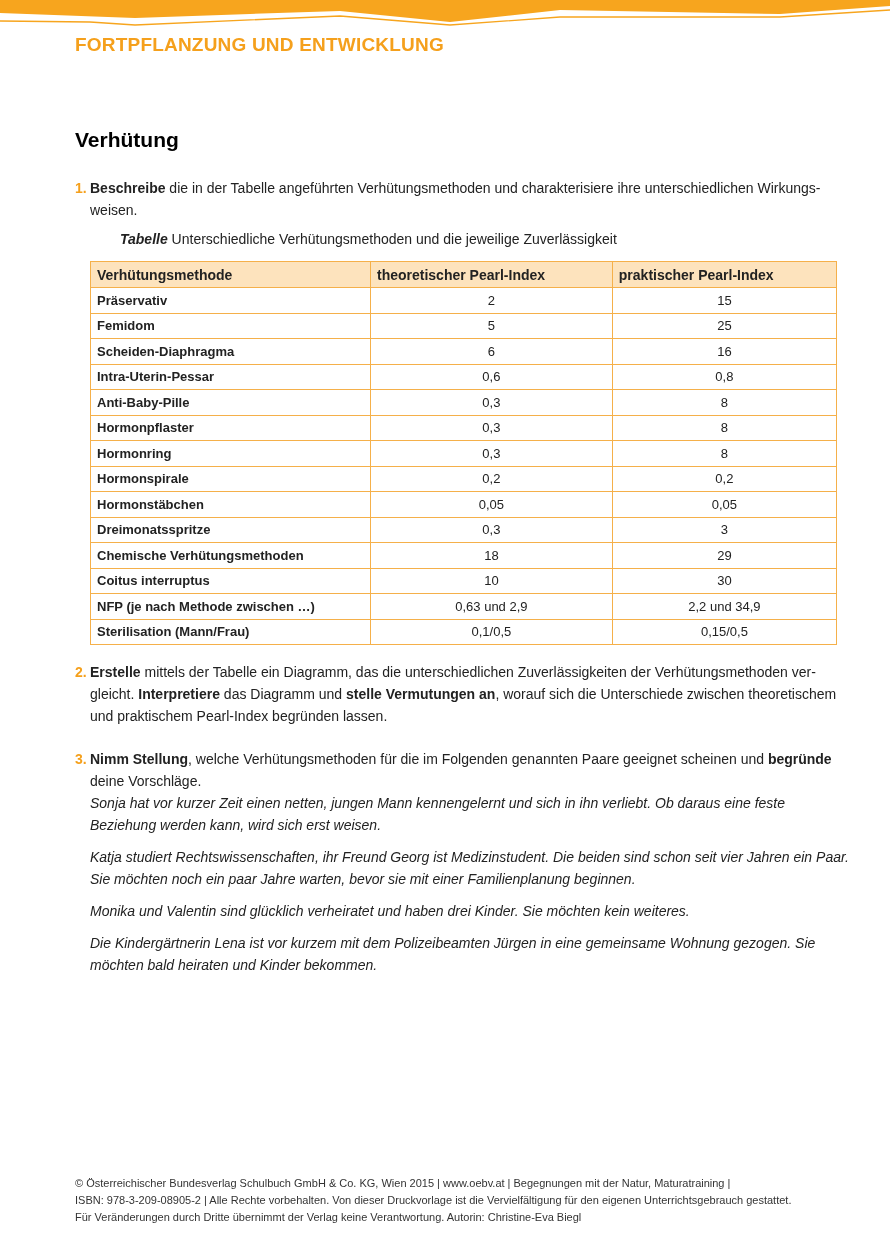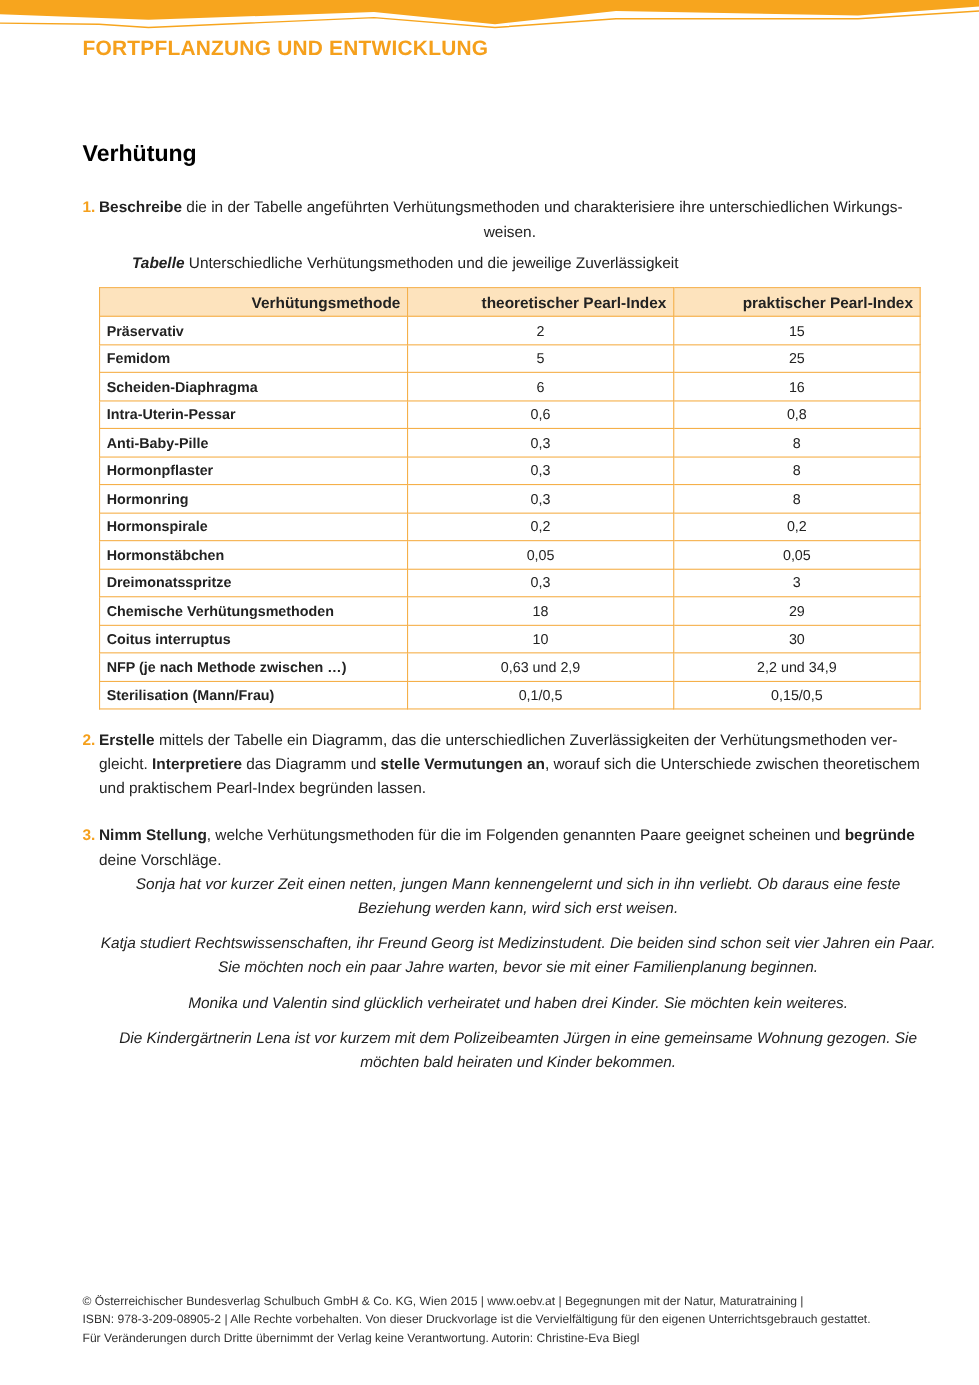--- a/index.html
+++ b/index.html
@@ -11,32 +11,32 @@
     .section-title {
       position: absolute; left: 75px; top: 34px;
       font-size: 19px; font-weight: bold; color: #f5a01c; letter-spacing: 0.2px;
     }
     .page-title {
       position: absolute; left: 75px; top: 128px;
       font-size: 21px; font-weight: bold; color: #000000;
     }
     .task { position: absolute; left: 75px; width: 762px; font-size: 14px; line-height: 22px; color: #222; }
     .task .num { color: #f5a01c; font-weight: bold; display: inline-block; width: 15px; }
-    .task .indent { padding-left: 15px; text-align: center; }
+    .task .indent { padding-left: 15px; }
     .task b { font-weight: bold; }
     .caption { position: absolute; left: 90px; top: 231px; font-size: 14px; color: #222; }
     .caption i { font-weight: bold; font-style: italic; margin-left: 30px; }
     table.data {
       position: absolute; left: 90px; top: 261px; width: 747px;
       border-collapse: collapse; font-size: 13px;
     }
     table.data th, table.data td {
       border: 1px solid #f5b04a; height: 24.5px; padding: 0 6px;
     }
-    table.data th { background: #fde3bd; font-weight: bold; font-size: 14px; text-align: right; height: 25px; }
+    table.data th { background: #fde3bd; font-weight: bold; font-size: 14px; text-align: left; height: 25px; }
     table.data td.m { font-weight: bold; text-align: left; width: 267px; }
     table.data td.v { text-align: center; }
     .scen { font-style: italic; }
     .footer {
       position: absolute; left: 75px; top: 1175px; font-size: 11px; line-height: 17px; color: #333;
     }
   </style>
 </head>
 <body>
 

